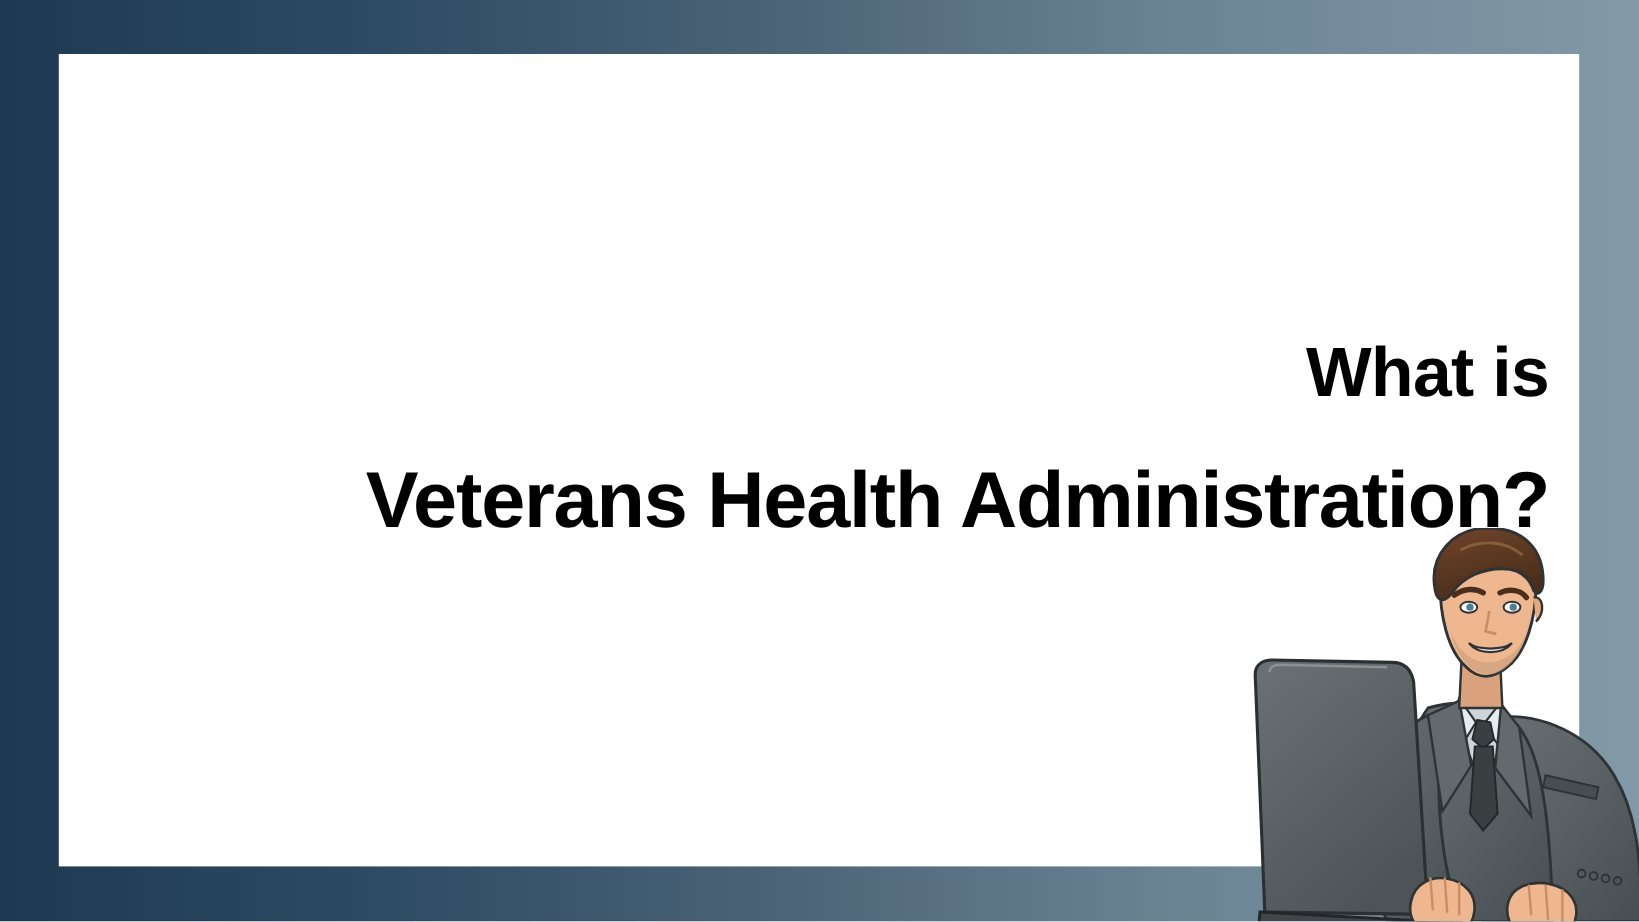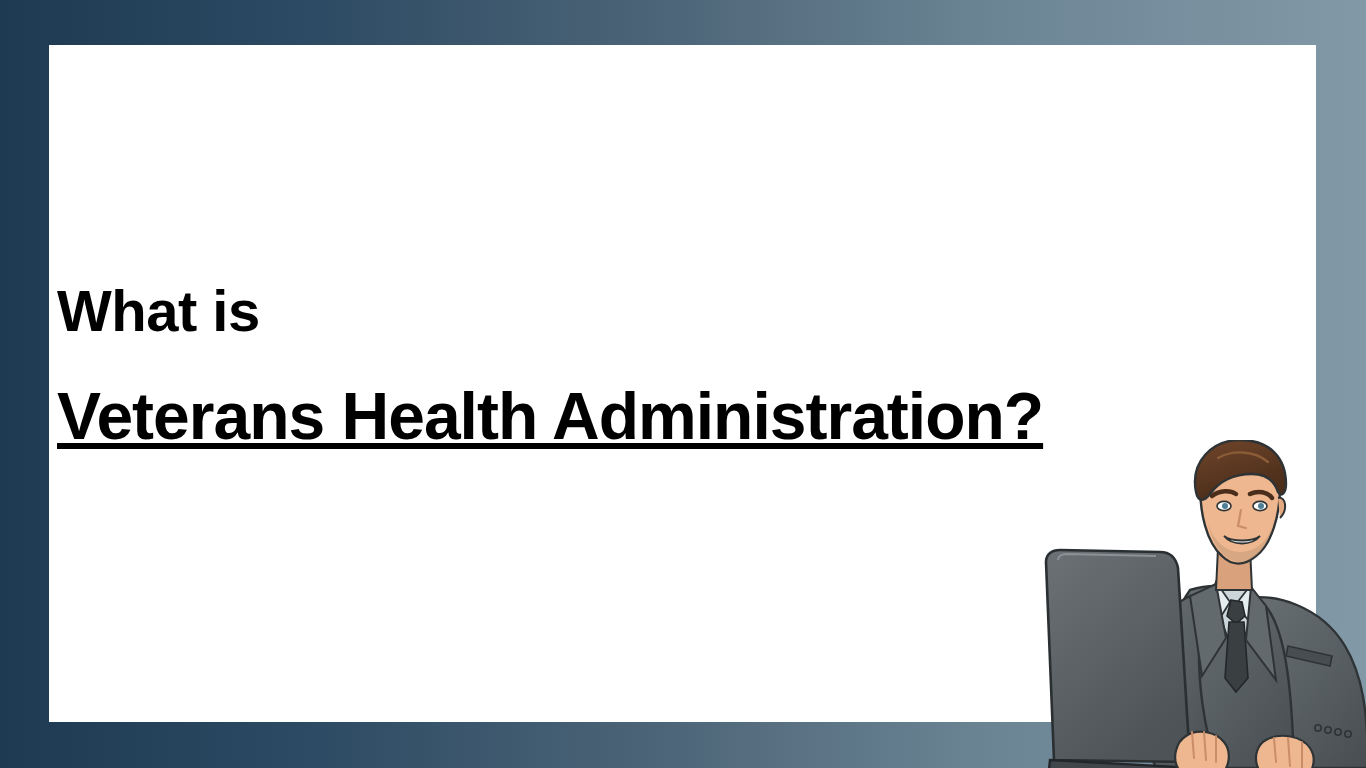--- a/index.html
+++ b/index.html
@@ -26,24 +26,24 @@
     left: 49px;
     top: 45px;
     width: 1267px;
     height: 677px;
     background: #ffffff;
   }
 
   
   #title-block {
     position: absolute;
-    left: 8px;
+    left: 16px;
     top: 0;
     width: 1226px;
-    text-align: left;
+    text-align: right;
     padding-top: 235px;
     box-sizing: border-box;
     pointer-events: none;
   }
 
   #title-line-1 {
     display: block;
     font-size: 58px;
     font-weight: bold;
     color: #000000;
@@ -52,21 +52,20 @@
     margin-bottom: 38px;
   }
 
   #title-line-2 {
     display: block;
     font-size: 66px;
     font-weight: bold;
     color: #000000;
     line-height: 1.08;
     letter-spacing: -1px;
-    text-decoration: underline;
   }
 
   
   #illustration {
     position: absolute;
     left: 1040px;
     top: 440px;
     width: 326px;
     height: 328px;
     pointer-events: none;

